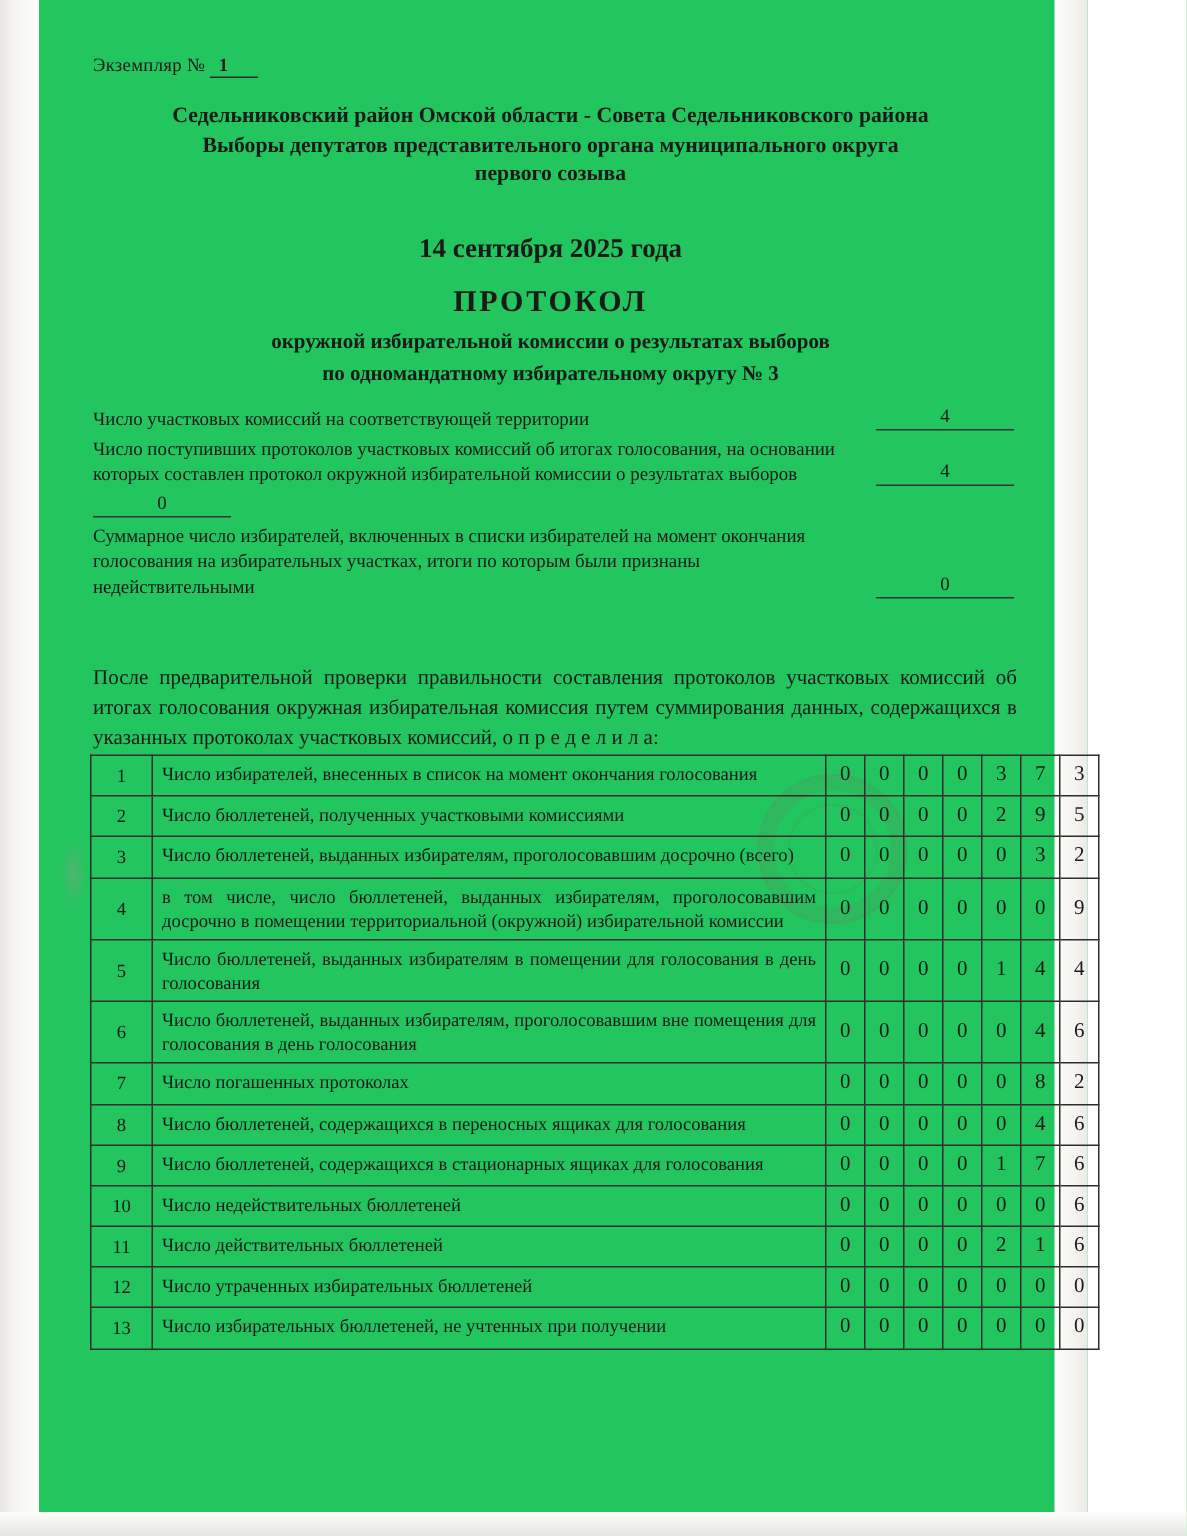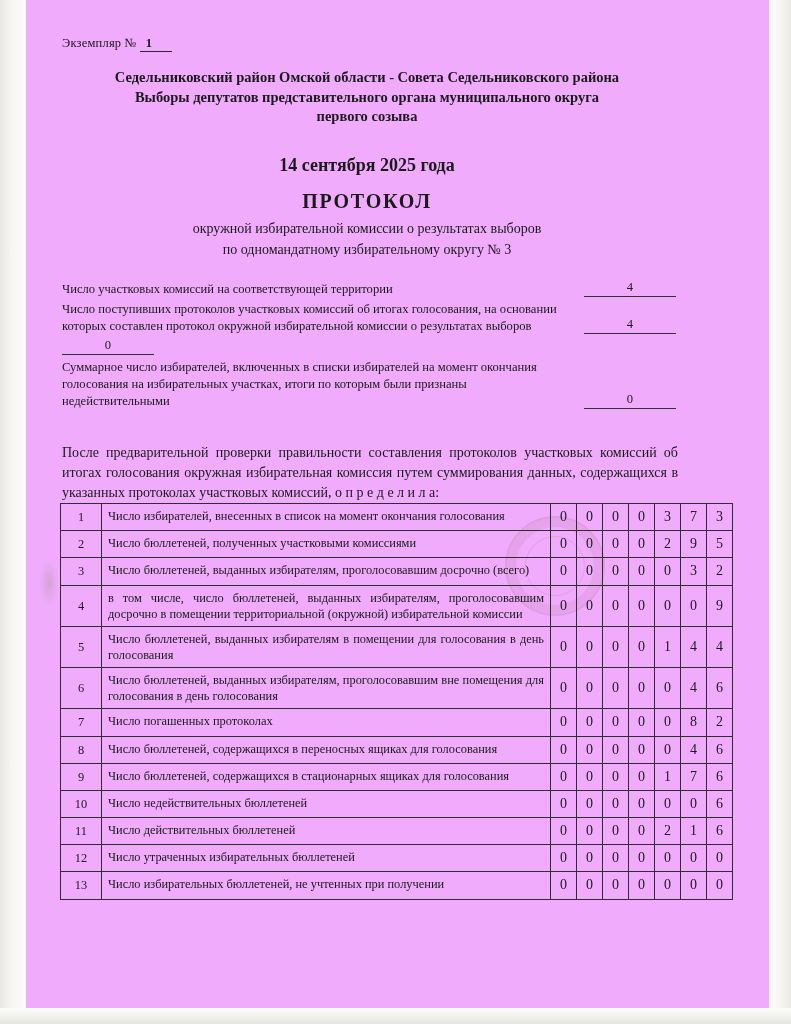--- a/index.html
+++ b/index.html
@@ -10,23 +10,23 @@
   body {
     width: 791px;
     height: 1024px;
     font-family: "Liberation Serif", serif;
     color: #1a1a1a;
     position: relative;
     overflow: hidden;
   }
   .page {
     position: relative;
-    width: 791px;
+    width: 725px;
     height: 1024px;
-    background: #f0abfc;
+    background: #22c55e;
     box-sizing: border-box;
   }
   
   .scan-edge-left {
     position: absolute;
     left: 0; top: 0;
     width: 26px; height: 1024px;
     background: linear-gradient(to right, #e8e7e2 0%, #f6f5f2 40%, #fdfdfb 100%);
   }
   .scan-edge-right {
@@ -86,29 +86,29 @@
     font-weight: bold;
     font-size: 20px;
     letter-spacing: 1.8px;
   }
   .protocol-sub {
     position: absolute;
     left: 62px;
     top: 218px;
     width: 610px;
     text-align: center;
-    font-weight: normal;
+    font-weight: bold;
     font-size: 14px;
     line-height: 1.5;
   }
   
   .pre-rows {
     position: absolute;
     left: 62px;
-    top: 280px;
+    top: 270px;
     width: 614px;
     font-size: 12.6px;
     line-height: 1.32;
   }
   .pre-row {
     display: flex;
     align-items: flex-end;
     margin-bottom: 1px;
   }
   .pre-text {

